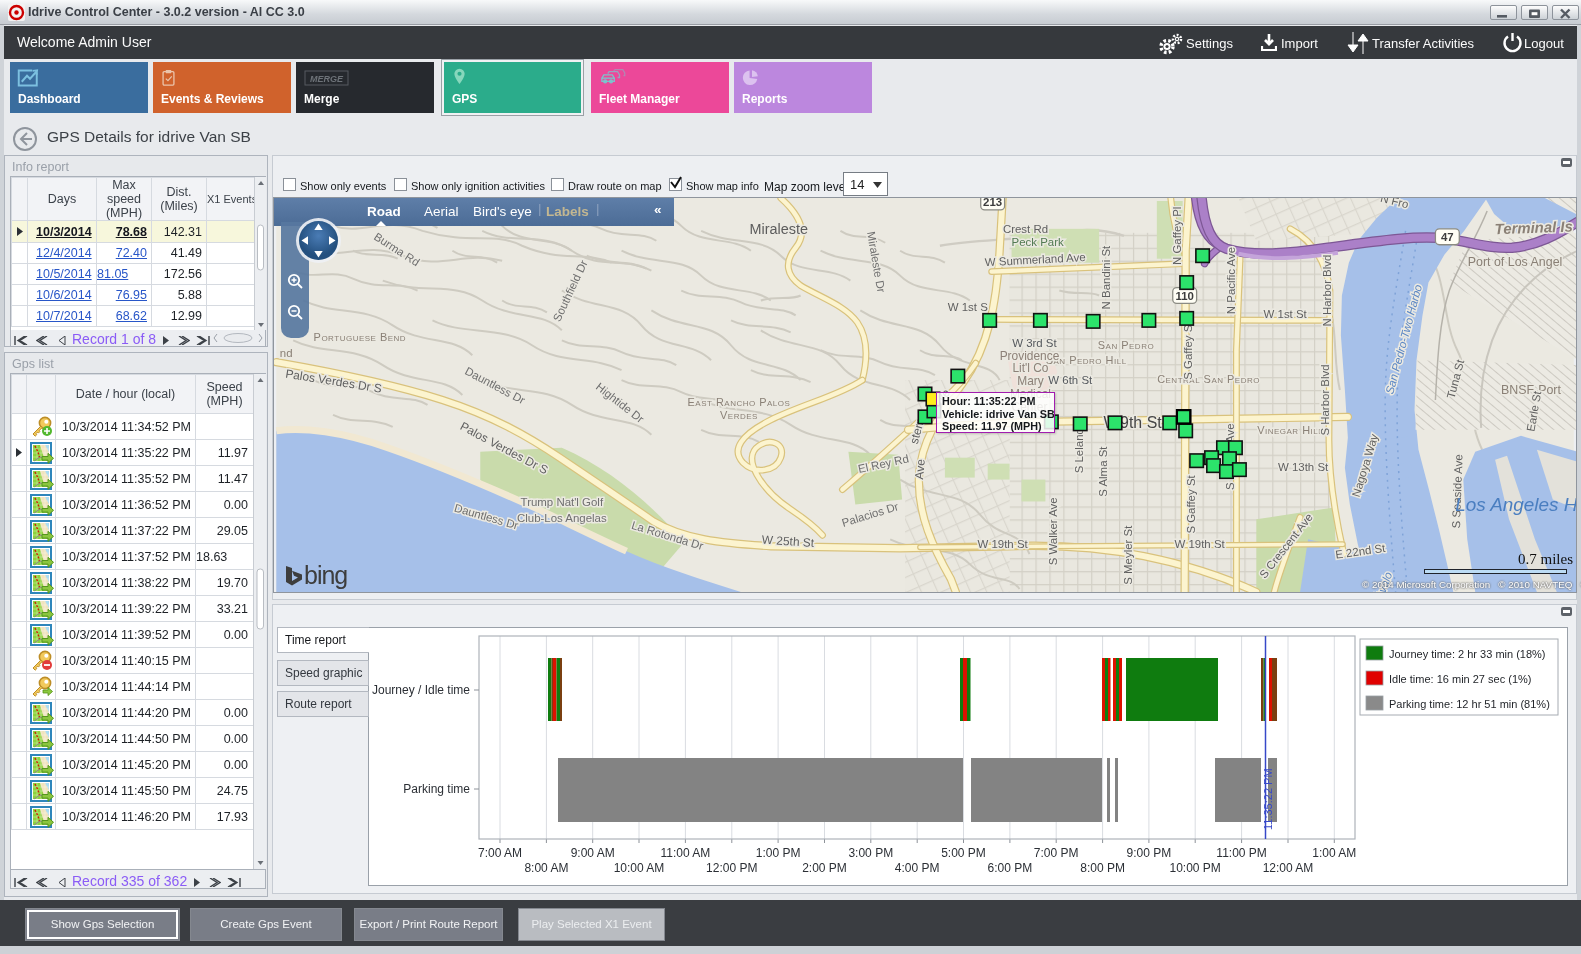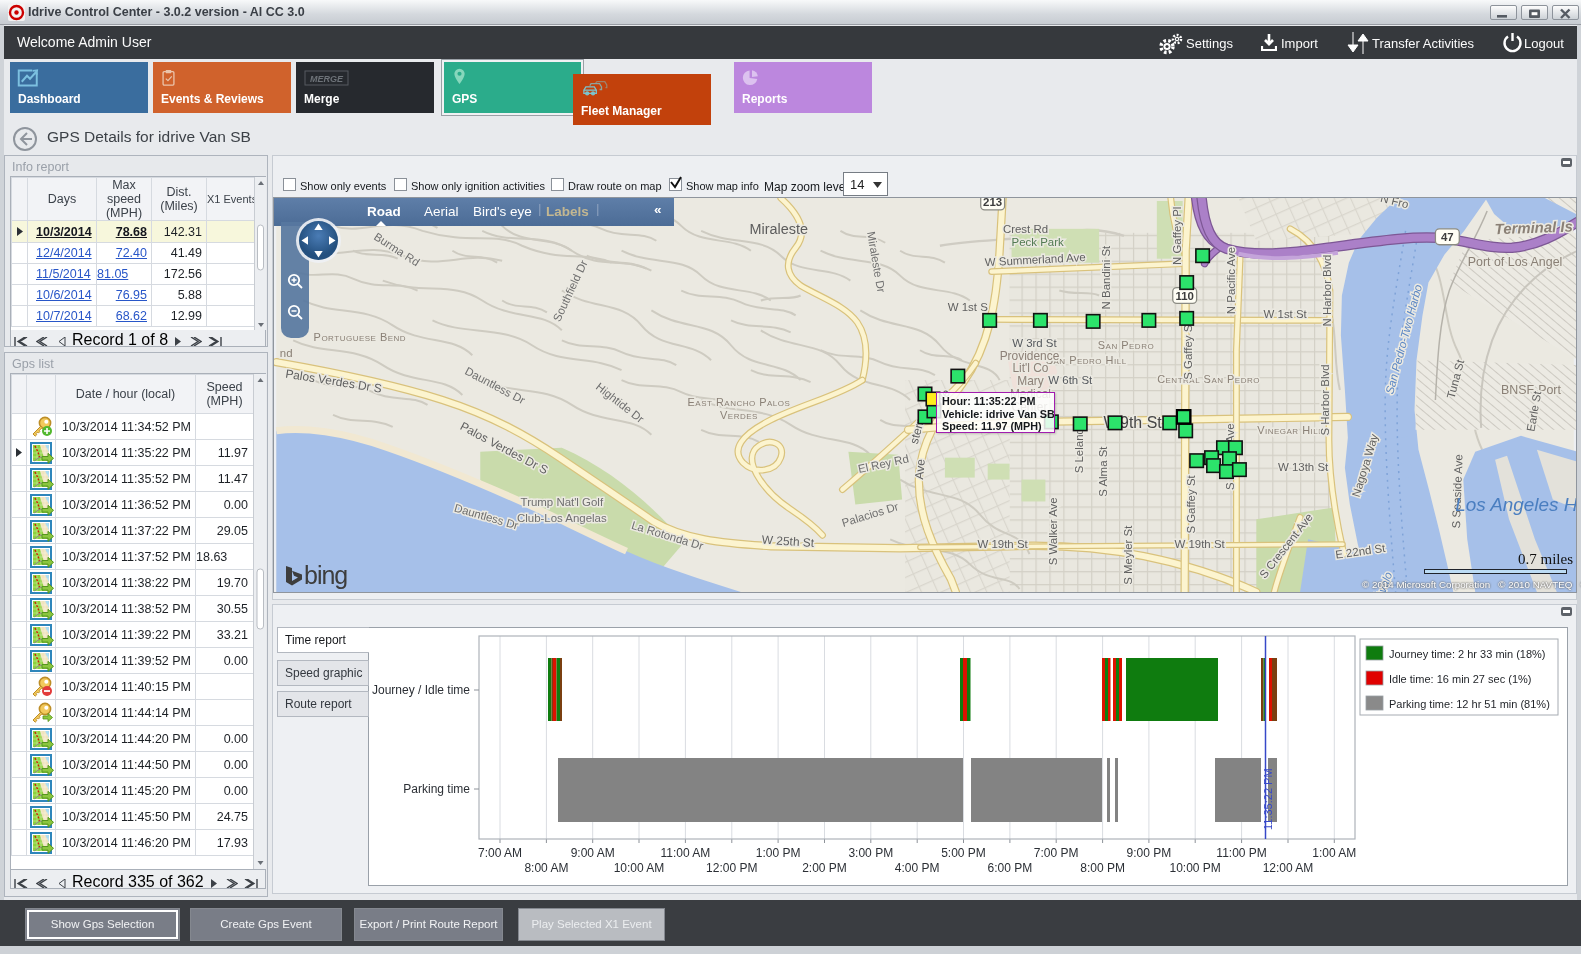--- a/index.html
+++ b/index.html
@@ -19,21 +19,21 @@
 #hdr-back{left:13px;top:127px;width:24px;height:24px;border:2px solid #8f959d;border-radius:50%;color:#8f959d}
 #hdr-title{left:47px;top:128px;font-size:15.5px;color:#3c4147}
 
 .grp{background:#e7e9ec;border:1px solid #aeb4bd}
 .grp .gl{position:absolute;left:7px;top:4px;font-size:12.5px;color:#9aa0a9}
 table{border-collapse:collapse}
 .dg{background:#fff;border:1px solid #aab0b9;font-size:12.5px;color:#1d2126}
 .dg td,.dg th{border:1px solid #d6dae0;overflow:hidden;white-space:nowrap}
 .dg th{font-weight:normal;background:#f2f3f6;color:#3c424a}
 a.lk{color:#2856c8;text-decoration:underline}
-.pager{background:#eceef1;border:1px solid #aab0b9;border-top:none;font-size:16px;color:#000000}
+.pager{background:#eceef1;border:1px solid #aab0b9;border-top:none;font-size:14px;color:#8b5cf6}
 .cb{width:13px;height:13px;border:1px solid #8a9098;background:#fff;display:inline-block;vertical-align:-2px}
 
 .ctab{left:277px;width:92px;height:26px;background:#e3e5e9;border:1px solid #b3b8c0;font-size:12px;color:#33383f;line-height:24px;padding-left:7px;white-space:nowrap}
 
 #botbar{left:0;top:900px;width:1581px;height:46px;background:#3a3d41}
 .bbtn{top:908px;height:33px;background:#797d87;color:#f2f3f5;font-size:11.5px;text-align:center;border:1px solid #84888f;white-space:nowrap}
 </style></head><body>
 <div class="abs" id="titlebar">
     <div class="abs ticon"><svg width="17" height="17">
         <circle cx="8.5" cy="8.5" r="6.5" fill="none" stroke="#c00" stroke-width="2.4"></circle>
@@ -103,21 +103,21 @@
     </svg>
     <span class="lbl">Merge</span>
   </div>
 <div class="abs tab" style="left:442px;top:60px;width:141px;height:55px;background:#2bac8b;border:2px solid #f0f1f3;outline:1px solid #9aa0a6;">
     <svg width="13" height="18" viewBox="0 0 20 28" style="position:absolute;left:9px;top:6px">
       <path d="M10 1a8 8 0 0 1 8 8c0 6-8 16-8 16S2 15 2 9a8 8 0 0 1 8-8z" fill="#87d7bc"></path>
       <circle cx="10" cy="9" r="3.2" fill="#2bac8b"></circle>
     </svg>
     <span class="lbl">GPS</span>
   </div>
-<div class="abs tab" style="left:573px;background:#c2410c;margin-top:12px;">
+<div class="abs tab" style="left:591px;background:#ec4899;">
     <svg width="28" height="17" viewBox="0 0 40 26" style="position:absolute;left:8px;top:7px">
       <g fill="none" stroke="#7cc4cd" stroke-width="2">
         <path d="M3 19v-5l3-5h13l3 5v5z"></path>
         <path d="M3 14h19"></path>
         <circle cx="8" cy="19" r="2.2" fill="#7cc4cd"></circle>
         <circle cx="17" cy="19" r="2.2" fill="#7cc4cd"></circle>
         <path d="M12 7l2-3h13l3 5v4h-3" opacity=".75"></path>
         <path d="M21 3l2-2h12l3 5v4h-2" opacity=".5"></path>
       </g>
     </svg>
@@ -161,21 +161,21 @@
         </tr>
         <tr style="height:21px">
           <td></td>
           <td style="padding-left:8px"><a class="lk">12/4/2014</a></td>
           <td style="text-align:right;padding-right:4px"><a class="lk">72.40</a></td>
           <td style="text-align:right;padding-right:4px">41.49</td>
           <td></td>
         </tr>
         <tr style="height:21px">
           <td></td>
-          <td style="padding-left:8px"><a class="lk">11/5/2014</a></td>
+          <td style="padding-left:8px"><a class="lk">10/5/2014</a></td>
           <td style="padding-right:4px"><a class="lk">81.05</a></td>
           <td style="text-align:right;padding-right:4px">172.56</td>
           <td></td>
         </tr>
         <tr style="height:21px">
           <td></td>
           <td style="padding-left:8px"><a class="lk">10/6/2014</a></td>
           <td style="text-align:right;padding-right:4px"><a class="lk">76.95</a></td>
           <td style="text-align:right;padding-right:4px">5.88</td>
           <td></td>
@@ -346,39 +346,20 @@
               <g stroke="#ffffff" stroke-width="0.6" opacity=".55">
                 <path d="M3 7h16M3 11h16M3 15h16M7 3v16M11 3v16M15 3v16"></path>
               </g>
               <path d="M5 4l3 6 2 7" stroke="#cc2200" stroke-width="1.5" stroke-dasharray="2 1.6" fill="none"></path>
               <path d="M4 19l6-4 5 1" stroke="#8a8a8a" stroke-width="1" fill="none"></path>
               <path d="M12 14.5h6v-3.2l5.5 5 -5.5 5v-3.2h-6z" fill="#8bc63e" stroke="#55961c" stroke-width="1"></path>
             </svg>
           </td>
           <td style="padding-left:6px">10/3/2014 11:38:22 PM</td>
           <td style="text-align:right;padding-right:5px">19.70</td>
-        </tr>
-        <tr style="height:26px">
-          <td style="text-align:center"></td>
-          <td style="position:relative">
-            <svg width="24" height="23" style="position:absolute;left:3px;top:2px">
-              <rect x="1" y="1" width="20" height="20" fill="#fff" stroke="#2e86bb" stroke-width="2"></rect>
-              <rect x="3" y="3" width="16" height="16" fill="#8ed23c"></rect>
-              <polygon points="11,3 19,3 19,14" fill="#aadcf2"></polygon>
-              <polygon points="10,3 15,3 19,10 19,16 14,16" fill="#f0e3bd"></polygon>
-              <g stroke="#ffffff" stroke-width="0.6" opacity=".55">
-                <path d="M3 7h16M3 11h16M3 15h16M7 3v16M11 3v16M15 3v16"></path>
-              </g>
-              <path d="M5 4l3 6 2 7" stroke="#cc2200" stroke-width="1.5" stroke-dasharray="2 1.6" fill="none"></path>
-              <path d="M4 19l6-4 5 1" stroke="#8a8a8a" stroke-width="1" fill="none"></path>
-              <path d="M12 14.5h6v-3.2l5.5 5 -5.5 5v-3.2h-6z" fill="#8bc63e" stroke="#55961c" stroke-width="1"></path>
-            </svg>
-          </td>
-          <td style="padding-left:6px">10/3/2014 11:38:52 PM</td>
-          <td style="text-align:right;padding-right:5px">30.55</td>
         </tr>
         <tr style="height:26px">
           <td style="text-align:center"></td>
           <td style="position:relative">
             <svg width="24" height="23" style="position:absolute;left:3px;top:2px">
               <rect x="1" y="1" width="20" height="20" fill="#fff" stroke="#2e86bb" stroke-width="2"></rect>
               <rect x="3" y="3" width="16" height="16" fill="#8ed23c"></rect>
               <polygon points="11,3 19,3 19,14" fill="#aadcf2"></polygon>
               <polygon points="10,3 15,3 19,10 19,16 14,16" fill="#f0e3bd"></polygon>
               <g stroke="#ffffff" stroke-width="0.6" opacity=".55">

